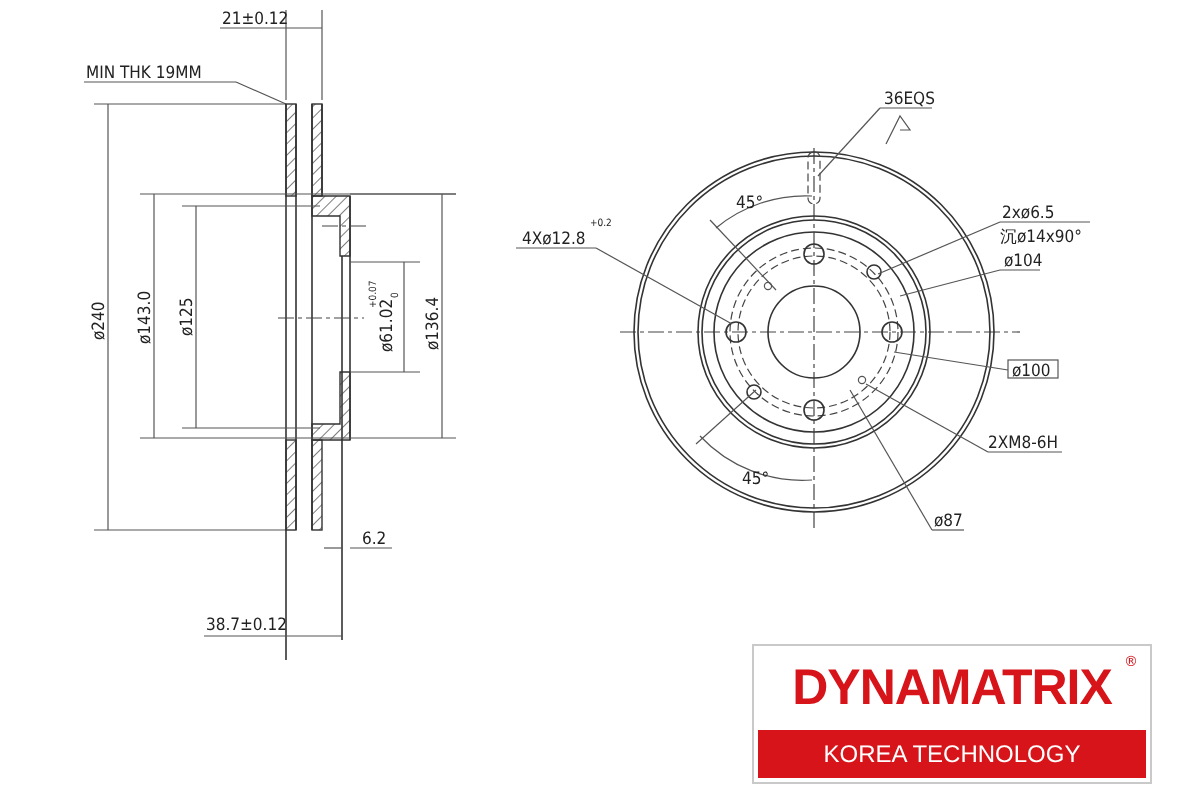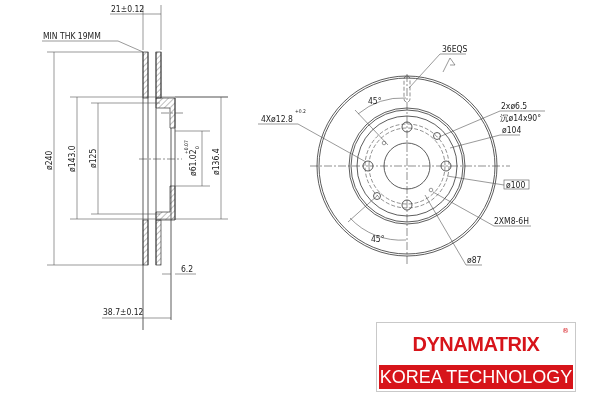--- a/index.html
+++ b/index.html
@@ -5,23 +5,23 @@
   html, body { margin: 0; padding: 0; background: #ffffff; }
   body { width: 600px; height: 400px; position: relative; overflow: hidden; font-family: "DejaVu Sans", sans-serif; }
   svg { position: absolute; left: 0; top: 0; }
   .dimtxt { font-family: "DejaVu Sans Condensed", "DejaVu Sans", sans-serif; font-size: 8.5px; fill: #222; }
   .line { stroke: #333; stroke-width: 0.8; fill: none; }
   .thin { stroke: #555; stroke-width: 0.6; fill: none; }
   .center { stroke: #444; stroke-width: 0.6; stroke-dasharray: 8 2 2 2; fill: none; }
   .dashed { stroke: #444; stroke-width: 0.6; stroke-dasharray: 4 2; fill: none; }
   .logo { position: absolute; left: 376px; top: 322px; width: 200px; height: 70px; border: 1px solid #c9c9c9; background: #fff; box-sizing: border-box; }
   .logo-top { height: 42px; display: flex; align-items: center; justify-content: center; position: relative; }
-  .logo-name { font-family: "Liberation Sans", sans-serif; font-weight: bold; font-size: 20px; color: #d7141a; letter-spacing: -0.5px; }
+  .logo-name { font-family: "Liberation Sans", sans-serif; font-weight: bold; font-size: 25px; color: #d7141a; letter-spacing: -0.5px; }
   .logo-reg { position: absolute; right: 6px; top: 4px; font-size: 7px; color: #d7141a; }
-  .logo-bottom { height: 24px; background: #d7141a; color: #fff; font-family: "Liberation Sans", sans-serif; font-size: 18px; display: flex; align-items: center; justify-content: center; margin: 0 2px; }
+  .logo-bottom { height: 24px; background: #d7141a; color: #fff; font-family: "Liberation Sans", sans-serif; font-size: 12px; display: flex; align-items: center; justify-content: center; margin: 0 2px; }
 </style>
 </head>
 <body>
 
 <svg width="600" height="400" viewBox="0 0 600 400">
   <defs>
     <pattern id="hatch" patternUnits="userSpaceOnUse" width="4" height="4" patternTransform="rotate(45)">
       <line x1="0" y1="0" x2="0" y2="4" stroke="#444" stroke-width="0.7"></line>
     </pattern>
   </defs>

